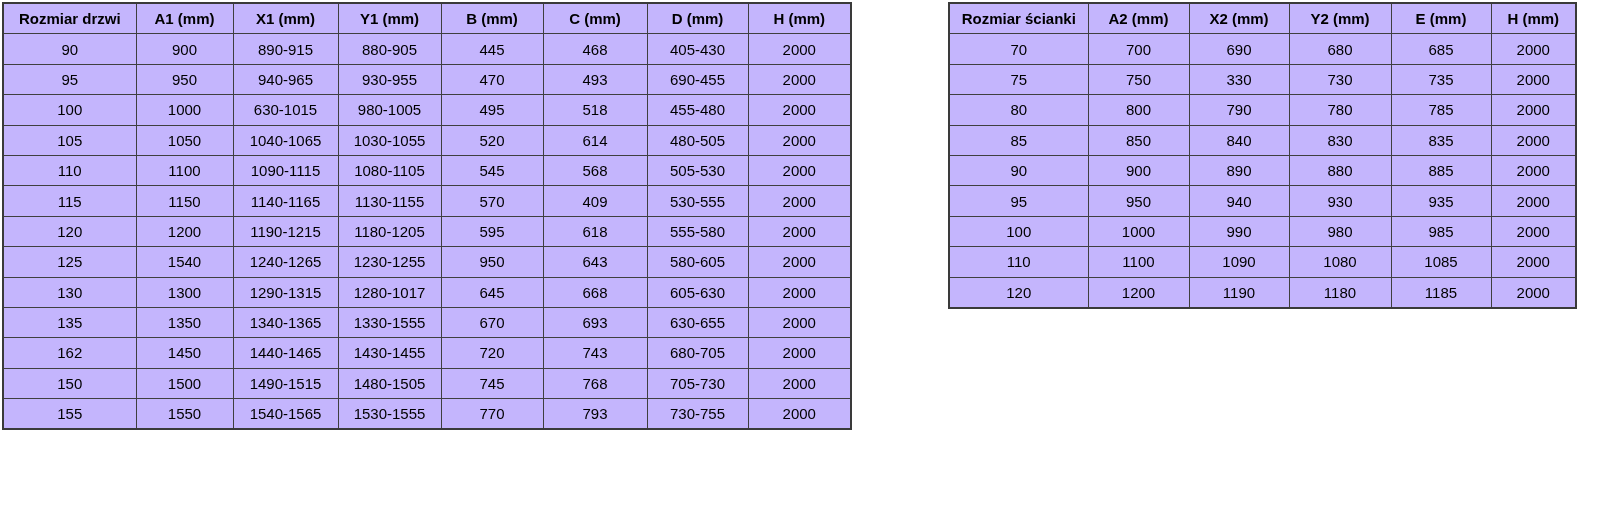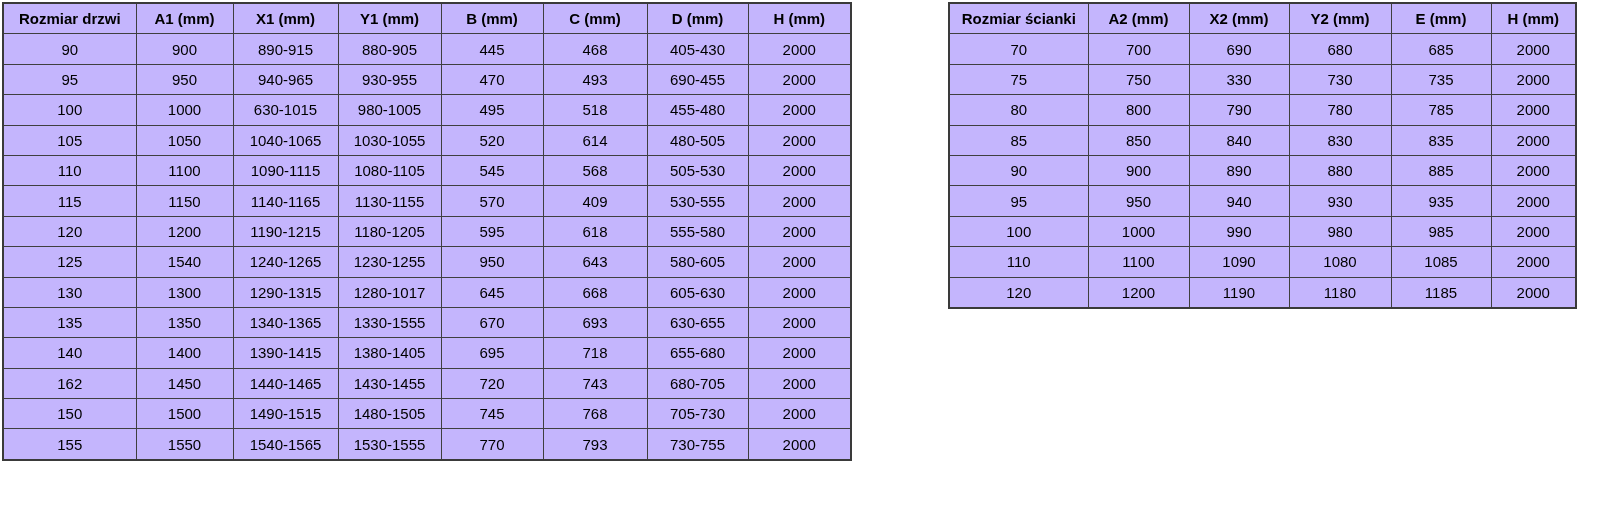--- a/index.html
+++ b/index.html
@@ -167,30 +167,20 @@
           <td>135</td>
           <td>1350</td>
           <td>1340-1365</td>
           <td>1330-1555</td>
           <td>670</td>
           <td>693</td>
           <td>630-655</td>
           <td>2000</td>
         </tr>
         <tr>
-          <td>140</td>
-          <td>1400</td>
-          <td>1390-1415</td>
-          <td>1380-1405</td>
-          <td>695</td>
-          <td>718</td>
-          <td>655-680</td>
-          <td>2000</td>
-        </tr>
-        <tr>
           <td>162</td>
           <td>1450</td>
           <td>1440-1465</td>
           <td>1430-1455</td>
           <td>720</td>
           <td>743</td>
           <td>680-705</td>
           <td>2000</td>
         </tr>
         <tr>

